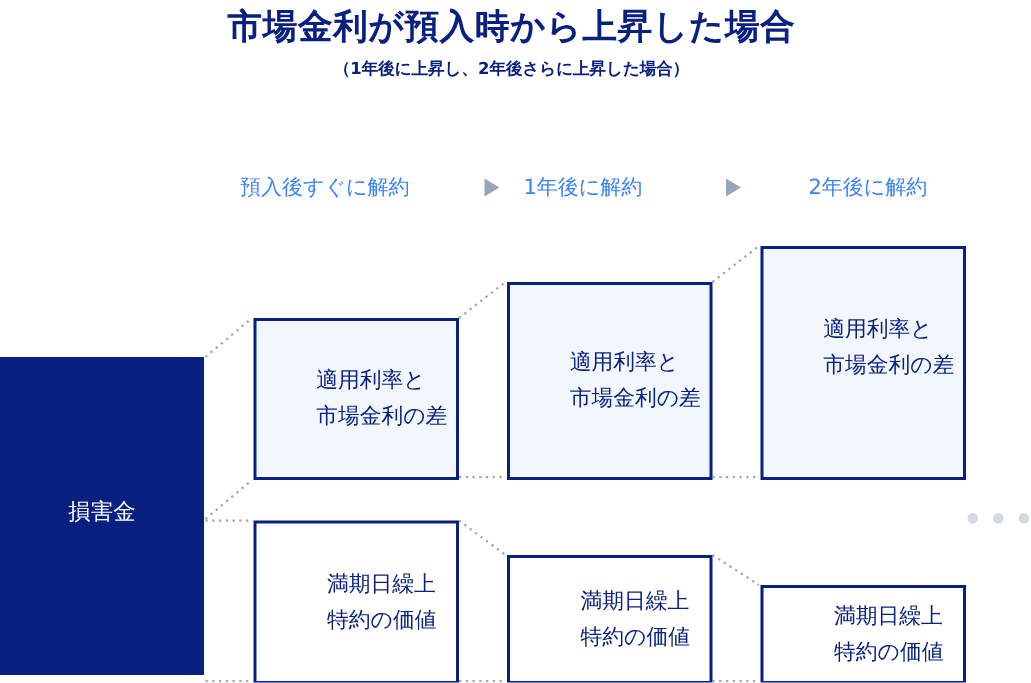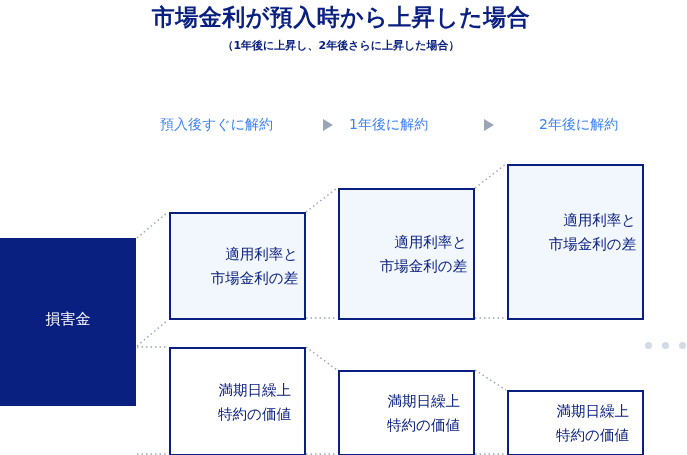--- a/index.html
+++ b/index.html
@@ -18,31 +18,31 @@
   .step {
     position: absolute; top: 116px; font-size: 14px; color: #3b82f6; white-space: nowrap;
   }
   .arrow {
     position: absolute; top: 119px; width: 0; height: 0;
     border-top: 6px solid transparent; border-bottom: 6px solid transparent;
     border-left: 10px solid #9aa6b8;
   }
 
   .loss {
-    position: absolute; left: 0; top: 238px; width: 136px; height: 168px;
+    position: absolute; left: 0; top: 238px; width: 136px; height: 212px;
     background: #0a2080; color: #ffffff; font-size: 15px;
     display: flex; align-items: center; justify-content: center;
   }
   .loss span { position: relative; top: -3px; }
 
   .box {
     position: absolute; box-sizing: border-box;
     border: 2.5px solid #0a2080; color: #0a2080;
     display: flex; align-items: center; justify-content: center;
-    text-align: right; font-size: 14.5px; line-height: 24px; padding-left: 34px;
+    text-align: left; font-size: 14.5px; line-height: 24px; padding-left: 34px;
   }
   .box.rate { background: #f2f6fd; }
   .box.value { background: #ffffff; }
   .box span { white-space: pre-line; }
 
   svg.lines { position: absolute; left: 0; top: 0; }
 
   .dot {
     position: absolute; top: 342px; width: 7px; height: 7px; border-radius: 50%;
     background: #d3dae4;

